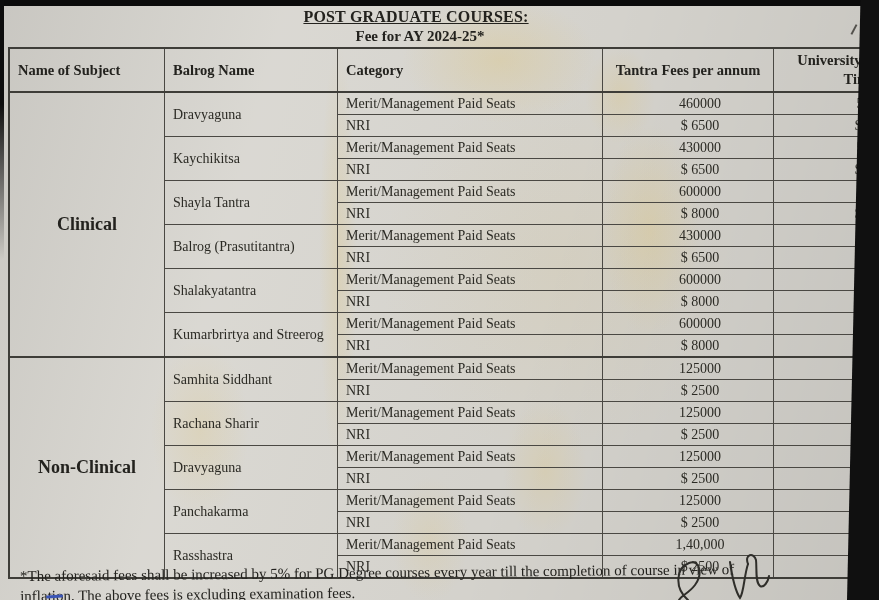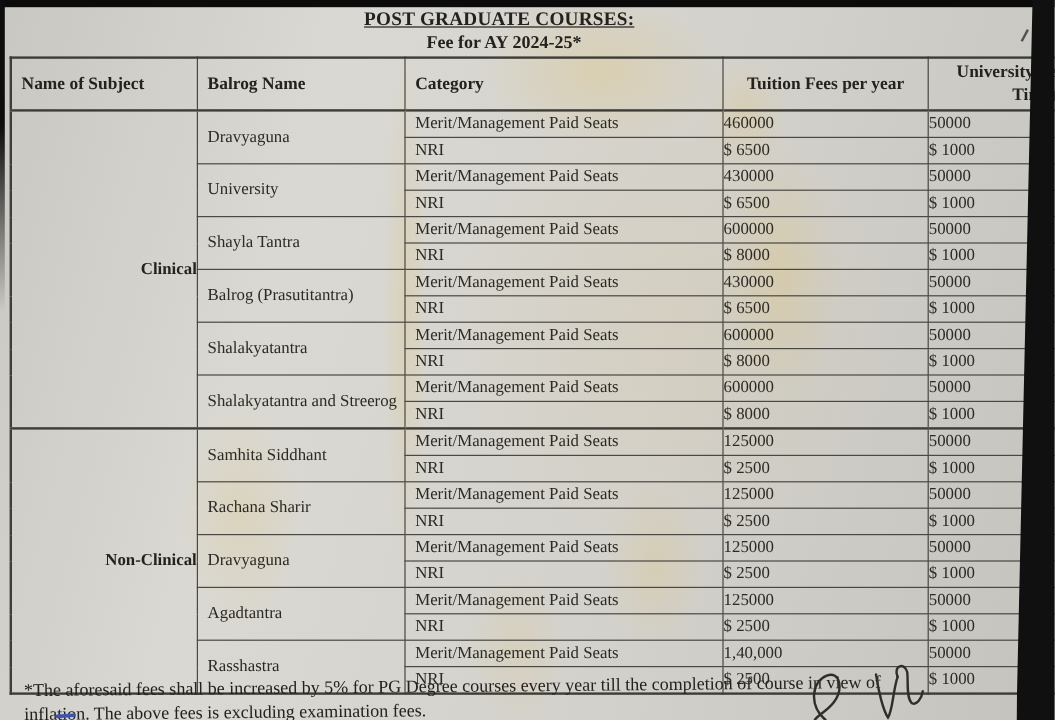--- a/index.html
+++ b/index.html
@@ -44,24 +44,24 @@
     border-collapse:collapse;table-layout:fixed;
     border:2px solid #3e3d38;color:#2b2a24;
   }
   th,td{border:1px solid #4a4843;overflow:hidden;}
   th{font-size:14.5px;font-weight:bold;height:42px;color:#23221e;}
   th.col0,th.col1,th.col2{text-align:left;padding:0 4px 0 8px;}
   th.col3,th.col4{text-align:center;padding:0 12px;line-height:19px;}
   th.col0{width:142px;} th.col1{width:160px;} th.col2{width:252px;}
   th.col3{width:146px;} th.col4{width:152px;}
   tbody td{font-size:14px;height:21px;padding:0;}
-  td.subject-cell{font-weight:bold;text-align:right;font-size:14px;color:#23221e;}
+  td.subject-cell{font-weight:bold;text-align:center;font-size:18px;color:#23221e;}
   td.course-cell{padding:0 4px 0 8px;line-height:18px;}
   td.category-cell{padding-left:8px;}
-  td.tuition-cell,td.university-cell{text-align:left;}
+  td.tuition-cell,td.university-cell{text-align:center;padding-left:24px;}
   tr.group-start td{border-top:2px solid #3e3d38;}
   .footnote{
     position:absolute;top:562px;left:20px;width:846px;
     font-size:15px;line-height:20px;color:#23221e;
     transform:rotate(-0.55deg);
   }
   .signature{position:absolute;left:658px;top:546px;width:136px;height:54px;overflow:visible;}
   .pen-mark{position:absolute;left:853px;top:24px;width:2px;height:11px;background:#53514c;transform:rotate(28deg);}
   .blue-mark{position:absolute;left:46px;top:595px;width:17px;height:3px;background:#3b55b5;border-radius:2px;transform:rotate(-4deg);}
 </style>
@@ -73,39 +73,39 @@
 
   <div class="title">POST GRADUATE COURSES:</div>
   <div class="subtitle">Fee for AY 2024-25*</div>
 
   <table class="fees">
     <thead>
       <tr>
           <th class="col0">Name of Subject</th>
           <th class="col1">Balrog Name</th>
           <th class="col2">Category</th>
-          <th class="col3">Tuition Fees per year</th>
+          <th class="col3">Tantra Fees per annum</th>
           <th class="col4">University Fees (One Time)</th>
         </tr>
     </thead>
     <tbody>
         <tr class="group-start">
           <td rowspan="12" class="subject-cell">Clinical</td>
           <td rowspan="2" class="course-cell">Dravyaguna</td>
           <td class="category-cell">Merit/Management Paid Seats</td>
           <td class="tuition-cell">460000</td>
           <td class="university-cell">50000</td>
         </tr>
         <tr>
           <td class="category-cell">NRI</td>
           <td class="tuition-cell">$ 6500</td>
           <td class="university-cell">$ 1000</td>
         </tr>
         <tr>
-          <td rowspan="2" class="course-cell">University</td>
+          <td rowspan="2" class="course-cell">Kaychikitsa</td>
           <td class="category-cell">Merit/Management Paid Seats</td>
           <td class="tuition-cell">430000</td>
           <td class="university-cell">50000</td>
         </tr>
         <tr>
           <td class="category-cell">NRI</td>
           <td class="tuition-cell">$ 6500</td>
           <td class="university-cell">$ 1000</td>
         </tr>
         <tr>
@@ -135,21 +135,21 @@
           <td class="category-cell">Merit/Management Paid Seats</td>
           <td class="tuition-cell">600000</td>
           <td class="university-cell">50000</td>
         </tr>
         <tr>
           <td class="category-cell">NRI</td>
           <td class="tuition-cell">$ 8000</td>
           <td class="university-cell">$ 1000</td>
         </tr>
         <tr>
-          <td rowspan="2" class="course-cell">Shalakyatantra and Streerog</td>
+          <td rowspan="2" class="course-cell">Kumarbrirtya and Streerog</td>
           <td class="category-cell">Merit/Management Paid Seats</td>
           <td class="tuition-cell">600000</td>
           <td class="university-cell">50000</td>
         </tr>
         <tr>
           <td class="category-cell">NRI</td>
           <td class="tuition-cell">$ 8000</td>
           <td class="university-cell">$ 1000</td>
         </tr>
         <tr class="group-start">
@@ -180,21 +180,21 @@
           <td class="category-cell">Merit/Management Paid Seats</td>
           <td class="tuition-cell">125000</td>
           <td class="university-cell">50000</td>
         </tr>
         <tr>
           <td class="category-cell">NRI</td>
           <td class="tuition-cell">$ 2500</td>
           <td class="university-cell">$ 1000</td>
         </tr>
         <tr>
-          <td rowspan="2" class="course-cell">Agadtantra</td>
+          <td rowspan="2" class="course-cell">Panchakarma</td>
           <td class="category-cell">Merit/Management Paid Seats</td>
           <td class="tuition-cell">125000</td>
           <td class="university-cell">50000</td>
         </tr>
         <tr>
           <td class="category-cell">NRI</td>
           <td class="tuition-cell">$ 2500</td>
           <td class="university-cell">$ 1000</td>
         </tr>
         <tr>

